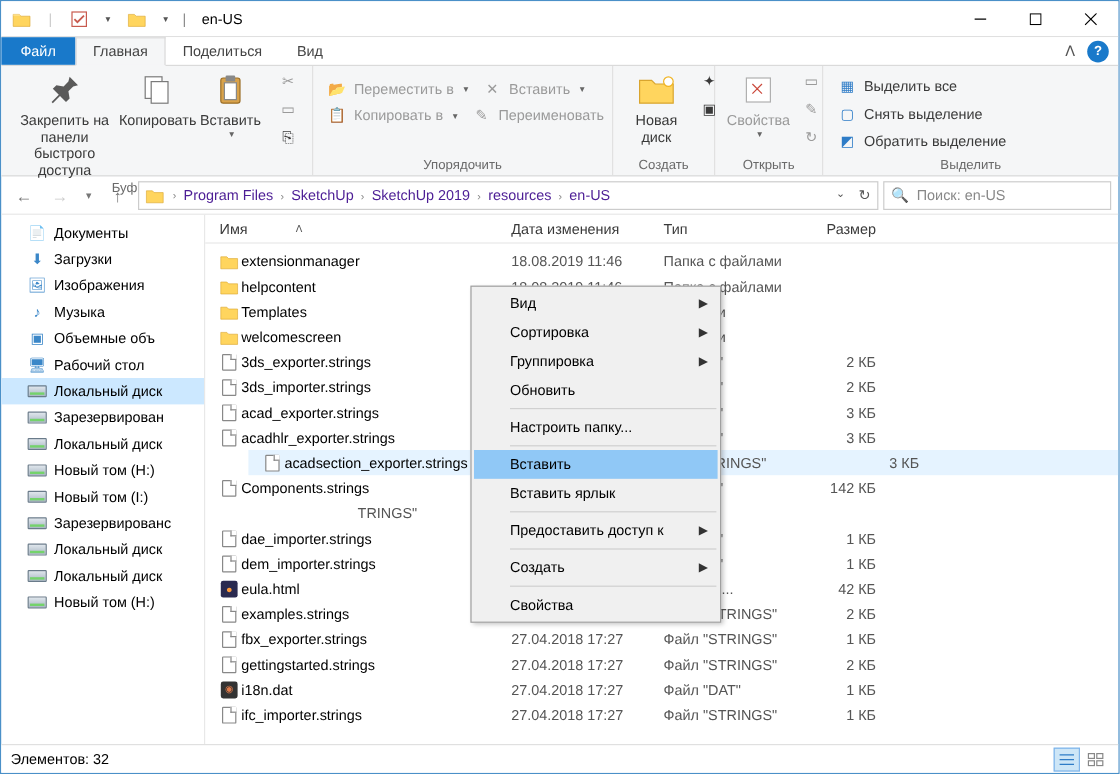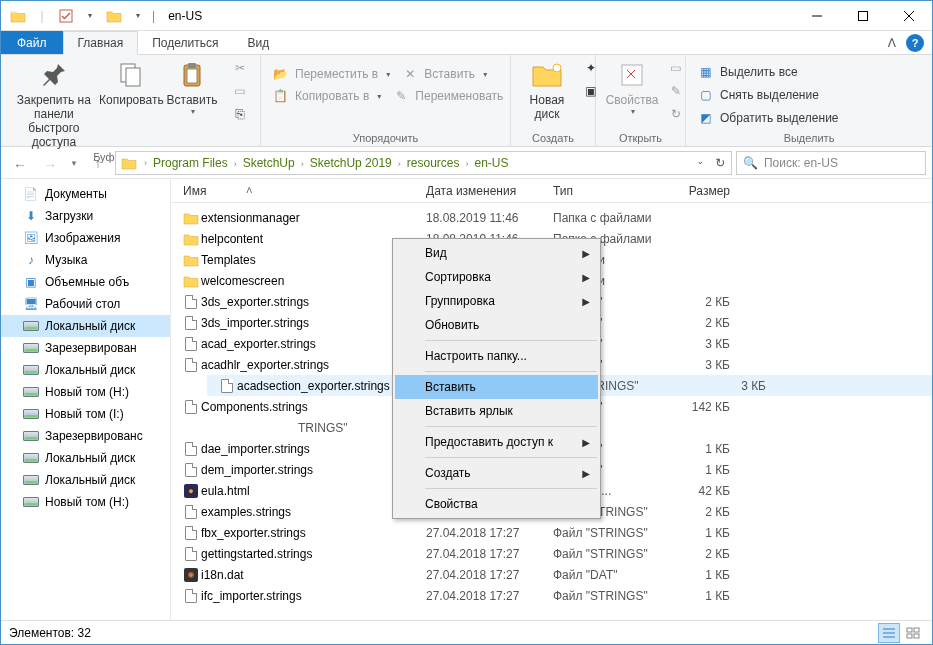--- a/index.html
+++ b/index.html
@@ -34,21 +34,21 @@
 .sm-btn { display: flex; align-items: center; gap: 6px; padding: 2px 6px; color: #3a3a3a; white-space: nowrap; height: 22px; }
 .sm-btn.disabled, .big-btn.disabled { color: #9a9a9a; }
 .sm-btn .ico16 { width: 16px; height: 16px; display: flex; align-items: center; justify-content: center; }
 .dd-arrow { font-size: 8px; color: #666; margin-left: 2px; }
 
 
 .addrbar { height: 32px; display: flex; align-items: center; padding: 2px 6px; gap: 4px; border-bottom: 1px solid #e8e8e8; }
 .nav-arrow { width: 26px; height: 26px; display: flex; align-items: center; justify-content: center; color: #777; font-size: 14px; }
 .breadcrumb { flex: 1; height: 24px; border: 1px solid #cccccc; display: flex; align-items: center; padding-left: 4px; background: #fff; }
 .bc-icon { width: 18px; height: 18px; display: flex; align-items: center; justify-content: center; margin-right: 4px; }
-.bc-seg { padding: 0 4px; color: #4d7c0f; }
+.bc-seg { padding: 0 4px; color: #4c1d95; }
 .bc-chev { color: #888; font-size: 9px; padding: 0 2px; }
 .bc-spacer { flex: 1; }
 .bc-end { width: 40px; display: flex; justify-content: space-around; color: #555; }
 .search-box { width: 190px; height: 24px; border: 1px solid #cccccc; display: flex; align-items: center; padding: 0 6px; color: #888; gap: 6px; }
 
 
 .main { display: flex; height: 443px; position: relative; }
 .sidebar { width: 170px; border-right: 1px solid #e8e8e8; overflow: hidden; padding-top: 4px; }
 .sb-item { display: flex; align-items: center; height: 22px; padding-left: 22px; gap: 6px; white-space: nowrap; color: #000; }
 .sb-item.selected { background: #cce8ff; }

